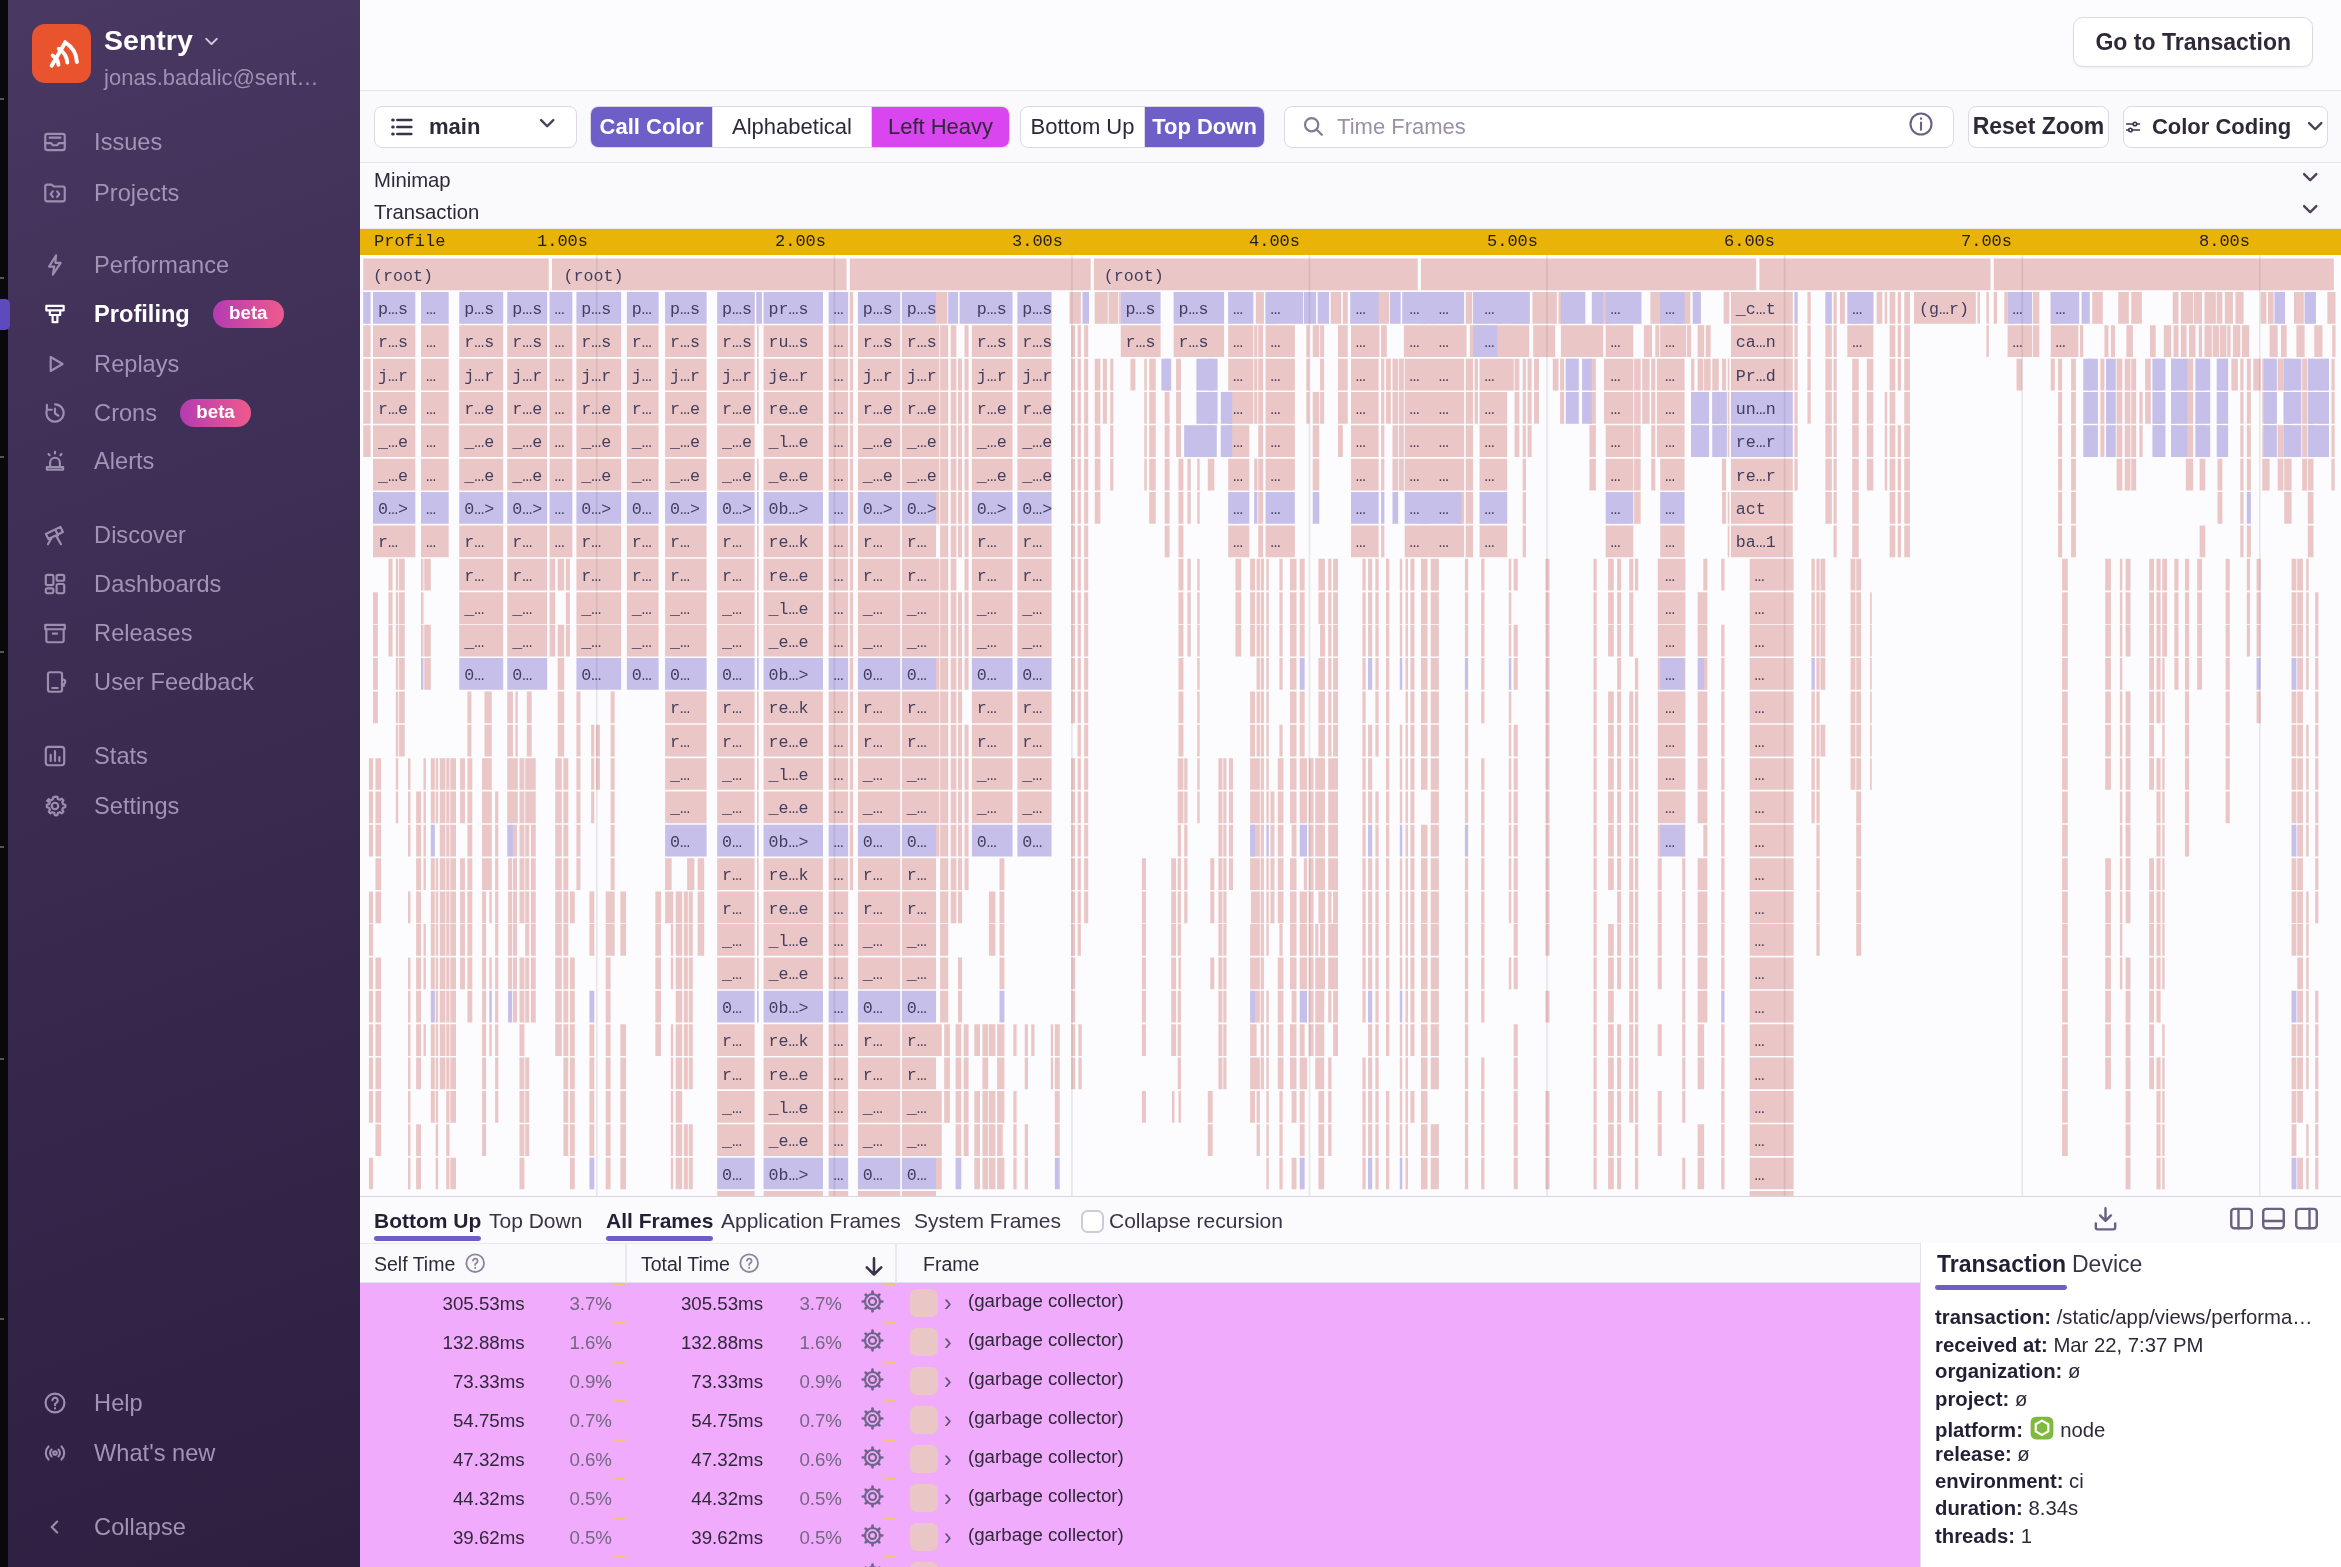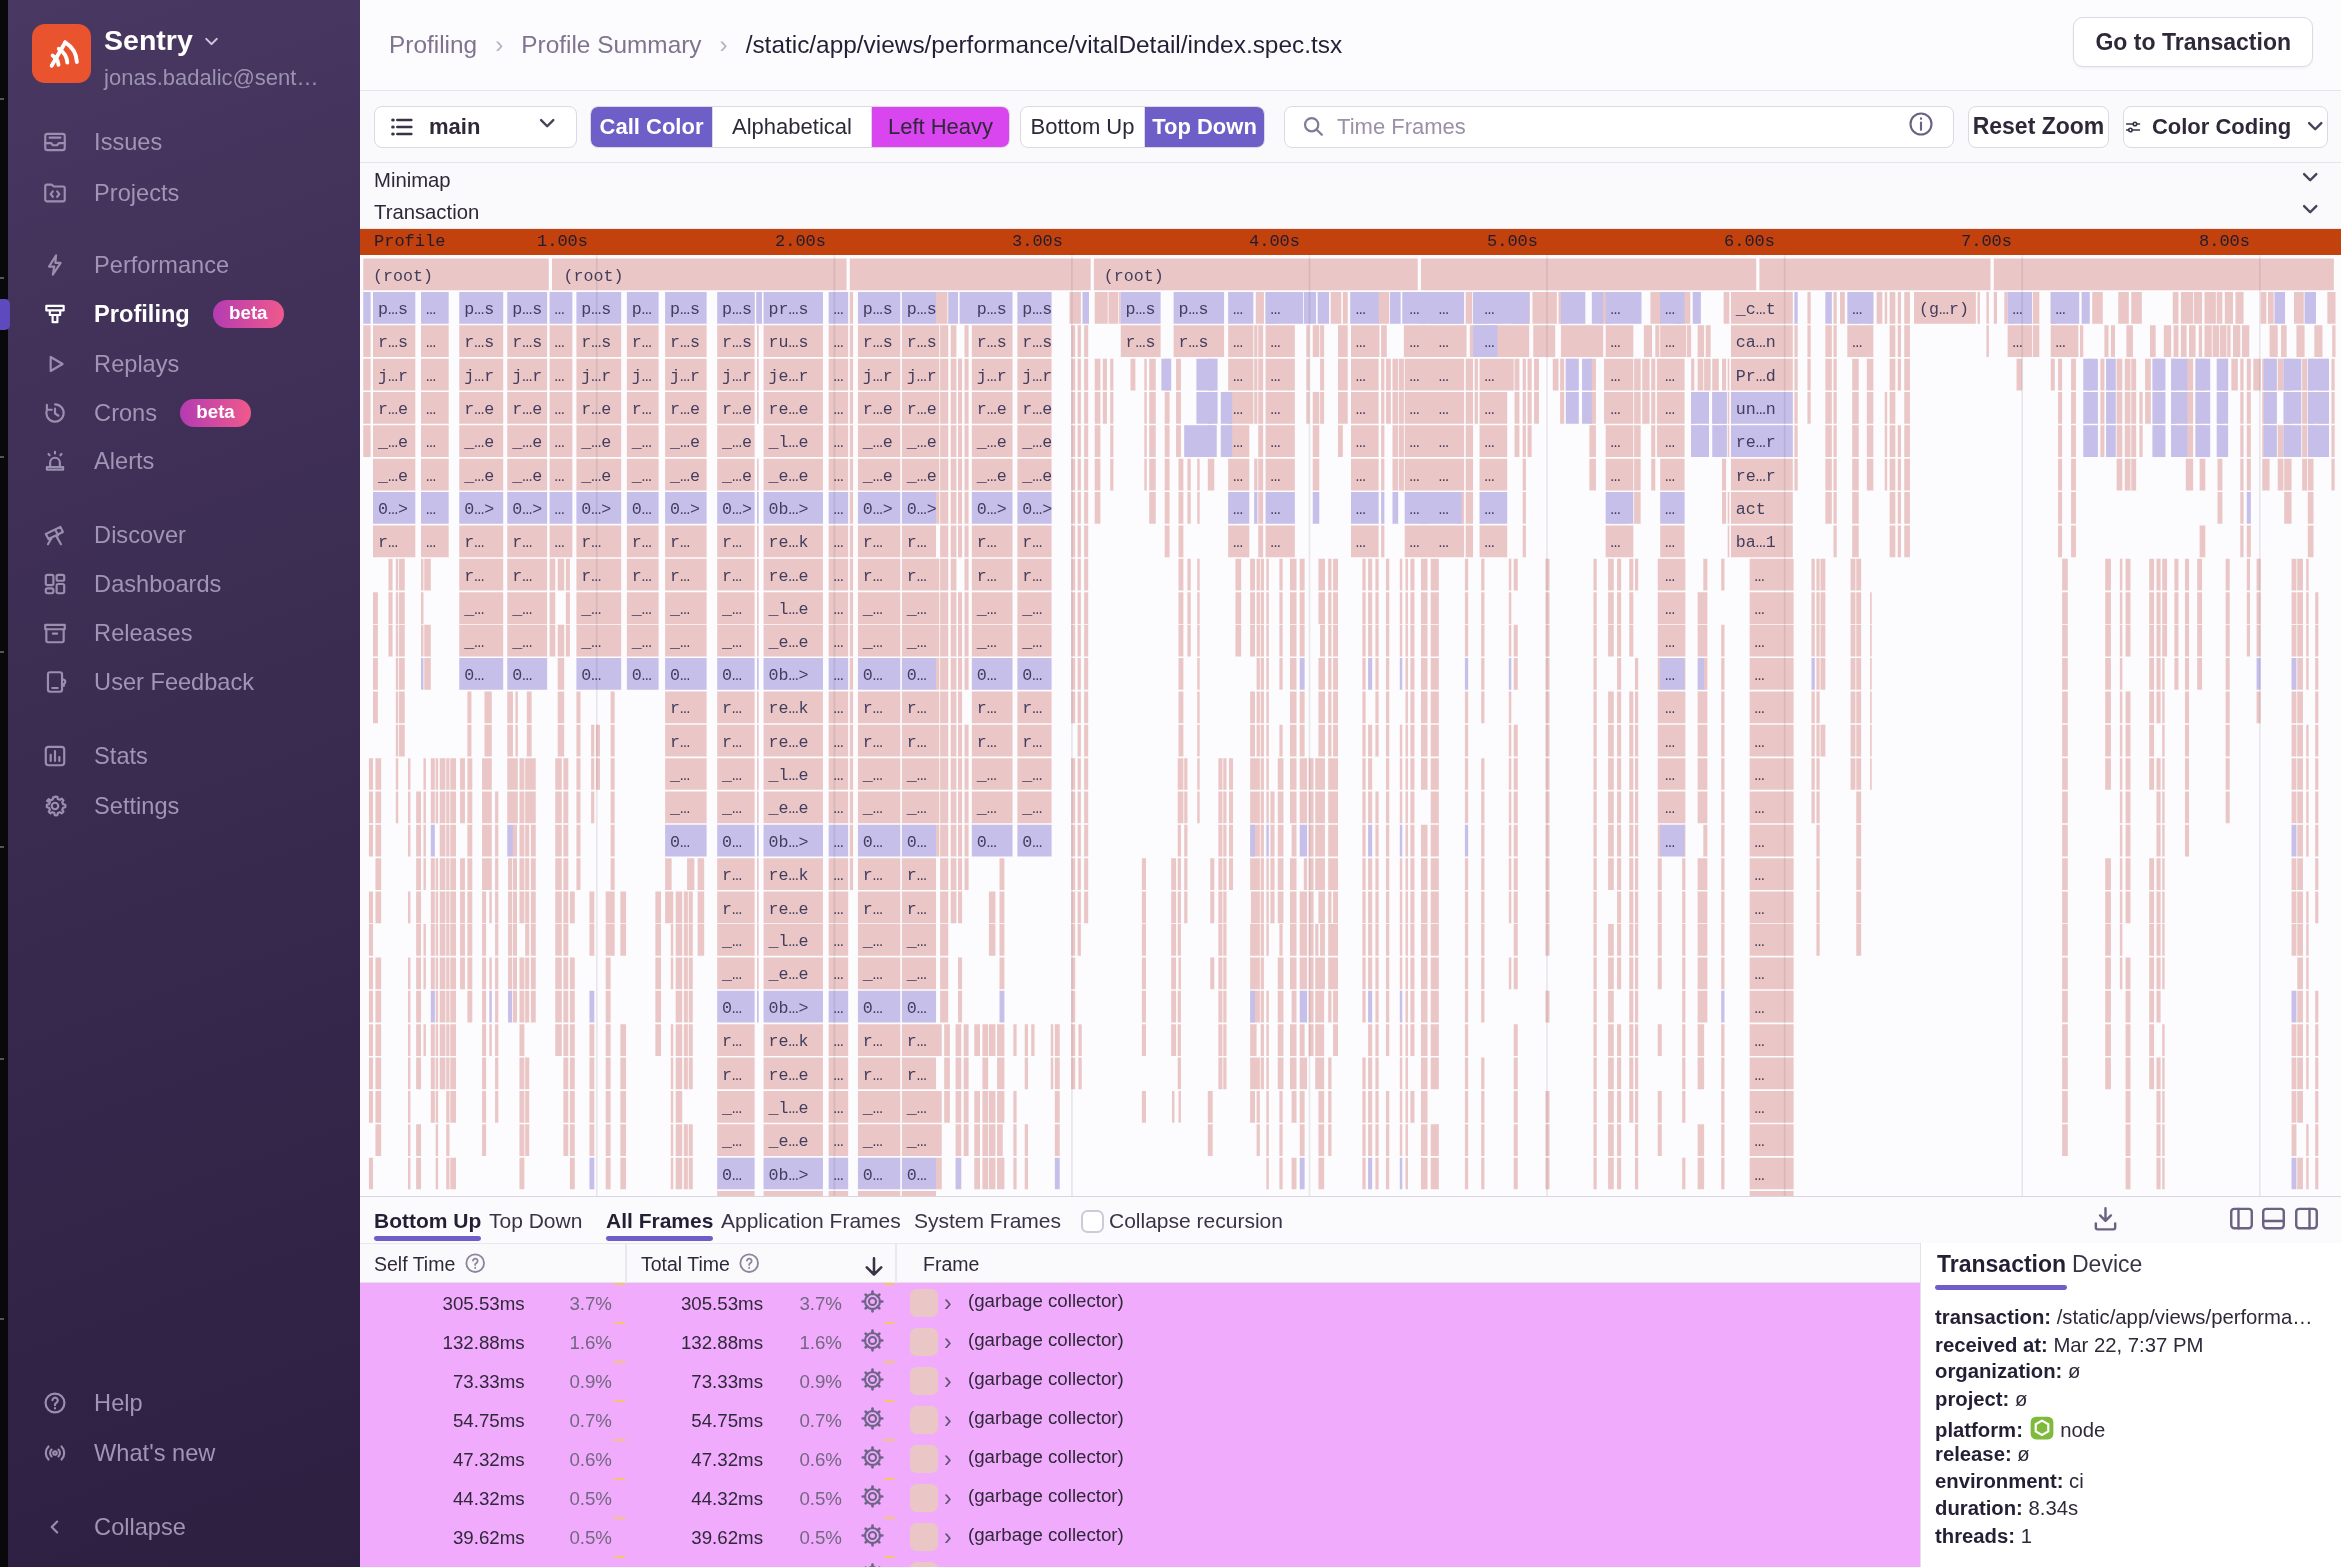--- a/index.html
+++ b/index.html
@@ -30,21 +30,21 @@
 .seg span:last-child{border-right:none}
 .seg .on{background:#6d5fc7;color:#fff;font-weight:bold}
 .seg .gray{background:#d946ef}
 .seg1{left:230px}
 .seg2{left:660px}
 .find{left:924px;width:670px;color:#9b90a8;padding:0 16.3px}
 .rz{left:1608px;width:141px;justify-content:center;font-weight:bold;font-size:23px}
 .cc{left:1763px;width:205px;justify-content:center;font-weight:bold;font-size:22px}
 .minirow{position:absolute;left:0;width:1982px;height:33px;background:#faf9fb;border-bottom:1.6px solid #eae7ef;font-size:20.3px;color:#2f2839;display:flex;align-items:center;padding-left:14px}
 .minirow .chev{position:absolute;right:19.5px}
-.axis{position:absolute;left:0;top:229px;width:1982px;height:26px;background:#c2410c;font-family:"Liberation Mono",monospace;font-size:17px;color:#211c31}
+.axis{position:absolute;left:0;top:229px;width:1982px;height:26px;background:#eab308;font-family:"Liberation Mono",monospace;font-size:17px;color:#211c31}
 .axis span{position:absolute;top:3.3px}
 .flamewrap{position:absolute;left:0;top:255px;width:1982px;height:942px;background:#fcfbfd}
 
 .bottom{position:absolute;left:0;top:1196px;width:1982px;height:371px;background:#fff}
 .tabrow{position:absolute;left:0;top:0;width:1982px;height:47px;background:#fbfafc;border-top:1.6px solid #d9d5e0}
 .tabrow span{position:absolute;top:12.2px;font-size:21px;color:#3a3347;white-space:nowrap}
 .tabrow .sel1{font-weight:bold;color:#251f35}
 .tabrow .ul:after{content:"";position:absolute;left:0;right:0;bottom:-8.1px;height:4.9px;border-radius:2.4px;background:#6d5fc7}
 .cbx{position:absolute;width:28px;height:28px;border:2.4px solid #cfc9d9;border-radius:6.5px;background:#fff;top:6.5px}
 .hdr{position:absolute;left:0;top:47px;width:1982px;height:40px;background:#faf9fb;border-top:1.6px solid #eae7ef;border-bottom:1.6px solid #e4e1ea;font-size:19.5px;color:#2f2839}
@@ -188,21 +188,20 @@
     </div>
 <div class="nitem" style="top:1509px">
       <svg width="26" height="26" viewBox="0 0 24 24" fill="none" stroke="#9a8fae" stroke-width="2.0" stroke-linecap="round" stroke-linejoin="round">
         <path d="m14 7-5 5 5 5"></path>
       </svg>
       <span>Collapse</span>
     </div>
 </div>
 <div class="content">
   <div class="crumbbar">
-    <div class="crumbs"><span class="c1">Profiling</span><span class="sep">›</span><span class="c1">Profile Summary</span><span class="sep">›</span><span class="c2">/static/app/views/performance/vitalDetail/index.spec.tsx</span></div>
     <div class="gotx">Go to Transaction</div>
   </div>
   <div class="toolbar">
     <div class="tb sel">
         <svg width="28" height="28" viewBox="0 0 24 24" fill="none" stroke="#3a3347" stroke-width="2.2" stroke-linecap="round" stroke-linejoin="round">
           <path d="M8 6h12M8 12h12M8 18h12"></path>
           <path d="M4 6h.5M4 12h.5M4 18h.5" stroke-width="2.6"></path>
         </svg>
         <b>main</b>
         <span style="position:absolute;right:16.3px"><svg width="24.4" height="24.4" viewBox="0 0 24 24" fill="none" stroke="#4a4158" stroke-width="2.4" stroke-linecap="round" stroke-linejoin="round">

